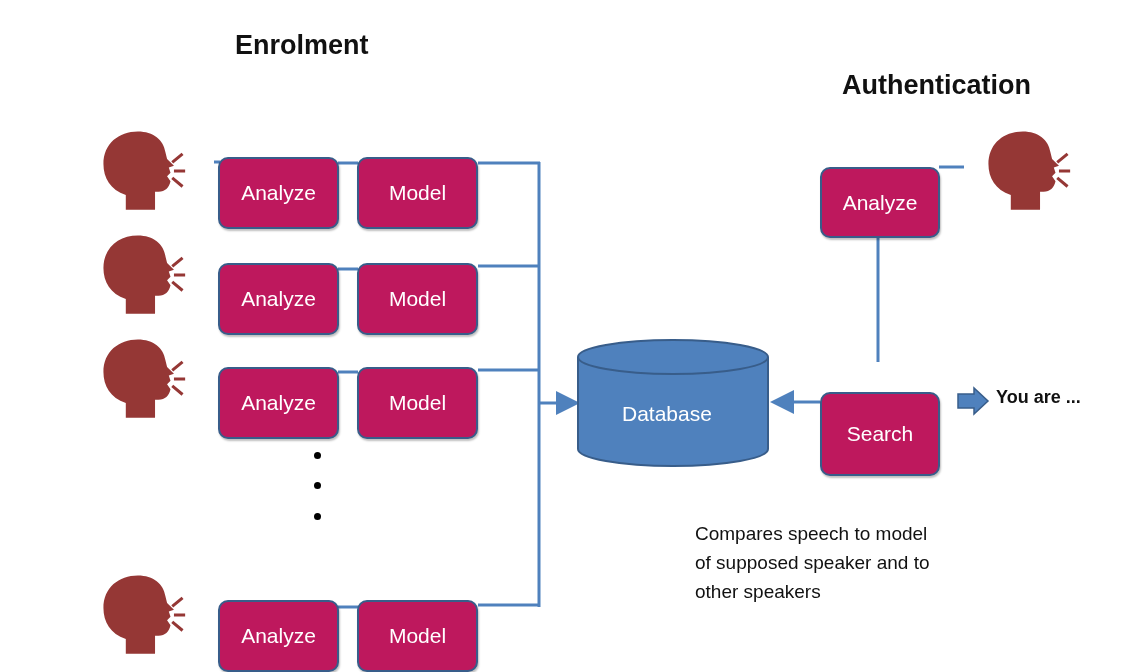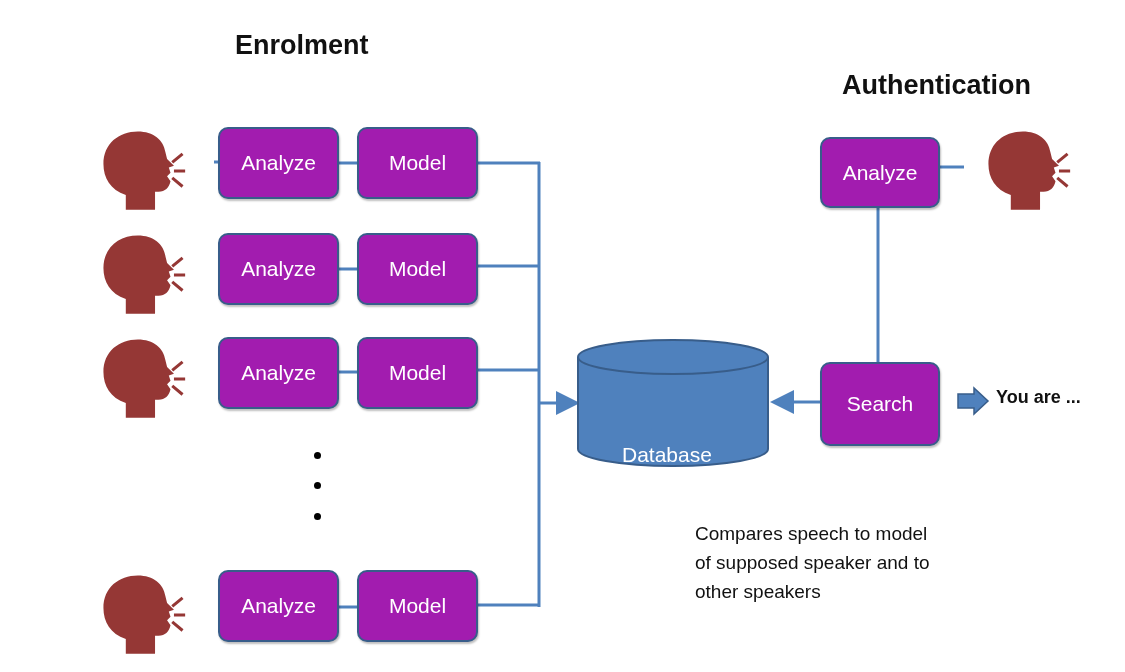--- a/index.html
+++ b/index.html
@@ -1,27 +1,27 @@
 <!DOCTYPE html>
 <html><head>
 <meta charset="utf-8">
 <style>
   html, body { margin: 0; padding: 0; background: #ffffff; }
   body { width: 1125px; height: 672px; position: relative; overflow: hidden;
          font-family: "Liberation Sans", "DejaVu Sans", sans-serif; }
   .title { position: absolute; font-weight: bold; font-size: 27px; color: #111; }
-  .box { position: absolute; background: #a21caf; border: 2px solid #385d8a; border-radius: 10px;
+  .box { position: absolute; background: #be185d; border: 2px solid #385d8a; border-radius: 10px;
          box-sizing: border-box; color: #fff; font-size: 21px; display: flex; align-items: center;
-         justify-content: center; box-shadow: 1px 2px 2px rgba(0,0,0,0.25); }
+         justify-content: center; box-shadow: 1px 2px 2px rgba(0,0,0,0.25); margin-top: 30px; }
   .speaker { position: absolute; width: 86px; height: 86px; }
   .dot { position: absolute; width: 7px; height: 7px; border-radius: 50%; background: #000; }
   .note { position: absolute; font-size: 19px; color: #111; line-height: 29px; white-space: pre-line; }
   .result { position: absolute; font-size: 18px; color: #111; font-weight: bold; }
   svg.lines { position: absolute; left: 0; top: 0; }
-  .db-label { position: absolute; color: #fff; font-size: 21px; margin-top: 41px; }
+  .db-label { position: absolute; color: #fff; font-size: 21px; }
 </style>
 </head>
 <body>
 
 <svg class="lines" width="1125" height="672">
   <defs>
     <marker id="arrowhead" markerWidth="8" markerHeight="8" refX="6" refY="4" orient="auto">
       <path d="M0,0 L8,4 L0,8 z" fill="#4f81bd"></path>
     </marker>
   </defs>

